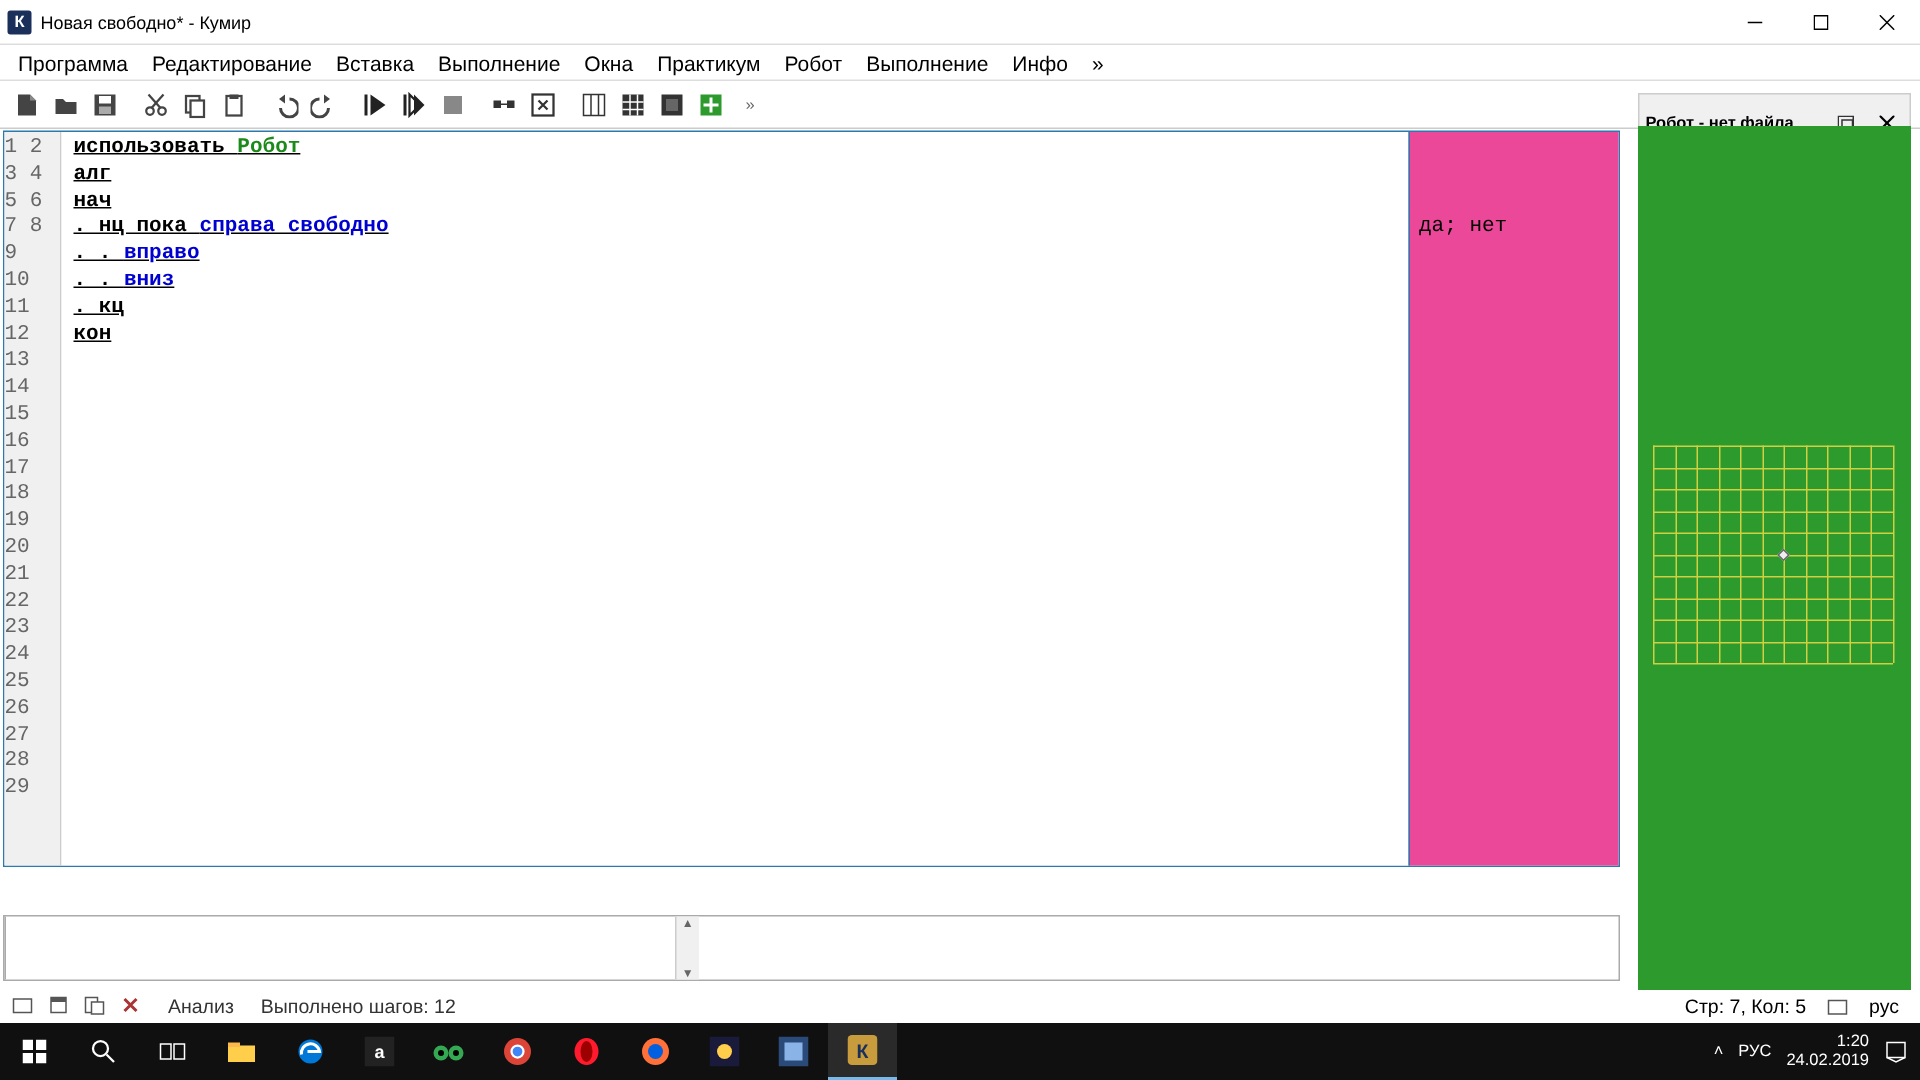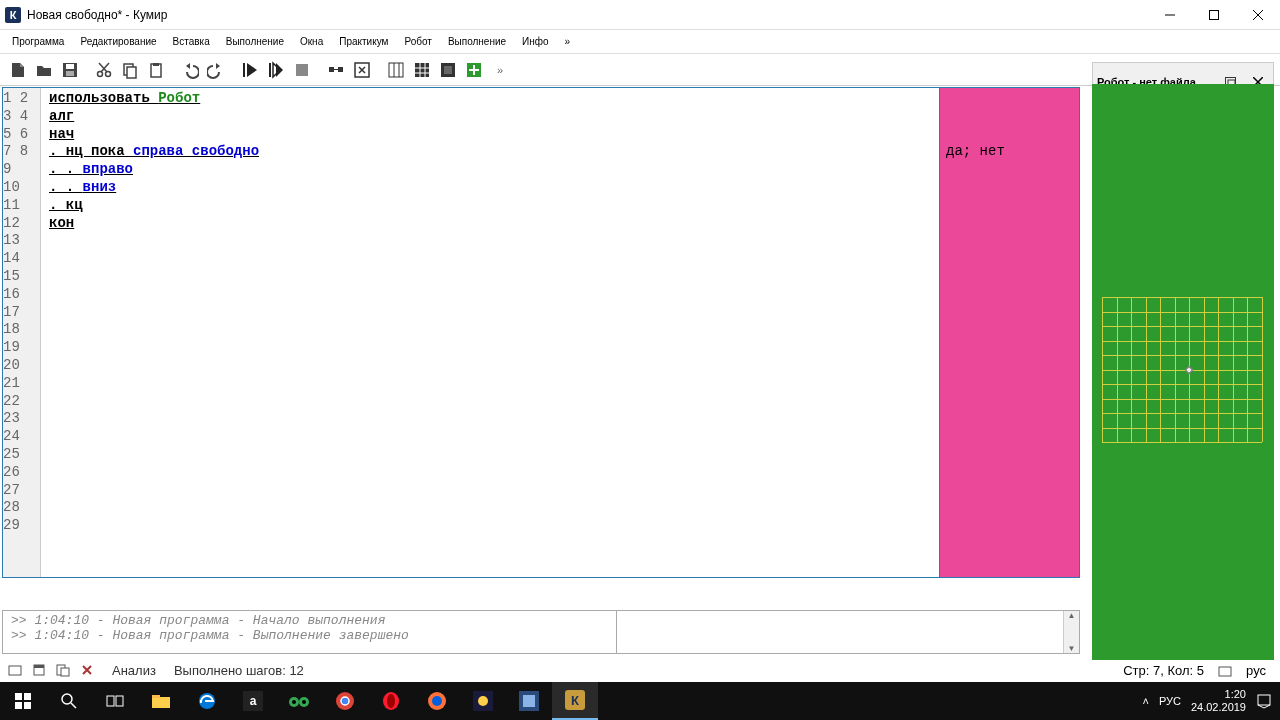--- a/index.html
+++ b/index.html
@@ -6,21 +6,21 @@
 body { font-family: "Segoe UI", Tahoma, sans-serif; font-size: 13px; width: 1280px; height: 720px; overflow: hidden; background: #fff; position: relative; }
 
 
 .title-bar { height: 30px; background: #fff; border-bottom: 1px solid #ddd; display: flex; align-items: center; padding-left: 5px; }
 .title-bar .app-icon { width: 16px; height: 16px; background: #1a2f5a; color: #fff; font-weight: bold; font-size: 11px; display: flex; align-items: center; justify-content: center; margin-right: 6px; border-radius: 2px; }
 .title-bar .title-text { flex: 1; font-size: 12px; color: #000; }
 .win-btns { display: flex; height: 100%; }
 .win-btn { width: 44px; display: flex; align-items: center; justify-content: center; cursor: pointer; }
 
 
-.menu-bar { height: 24px; display: flex; align-items: center; padding: 0 4px; border-bottom: 1px solid #ddd; font-size: 10px; }
+.menu-bar { height: 24px; display: flex; align-items: center; padding: 0 4px; border-bottom: 1px solid #ddd; font-size: 14px; }
 .menu-item { padding: 2px 8px; cursor: pointer; }
 
 
 .toolbar { height: 32px; display: flex; align-items: center; padding: 2px 6px; gap: 2px; border-bottom: 1px solid #ccc; }
 .tb-btn { width: 24px; height: 24px; display: flex; align-items: center; justify-content: center; cursor: pointer; border-radius: 2px; }
 .tb-sep { width: 6px; }
 
 
 .main-area { position: absolute; top: 87px; left: 2px; right: 200px; bottom: 38px; }
 .editor-wrap { position: absolute; top: 0; left: 0; right: 0; bottom: 104px; display: flex; border: 1px solid #2a7ab0; }
@@ -250,24 +250,20 @@
 29
 </div>
     <div class="code"><div><span>использовать </span><span class="kw-actor">Робот</span></div><div><span>алг</span></div><div><span>нач</span></div><div><span>. нц пока </span><span class="kw-cmd">справа свободно</span></div><div><span>. . </span><span class="kw-cmd">вправо</span></div><div><span>. . </span><span class="kw-cmd">вниз</span></div><div><span>. кц</span></div><div><span>кон</span></div></div>
     <div class="side-pane">
 
 
 да; нет</div>
   </div>
 
   <div class="console-wrap">
-    <div class="console">
-        <div>&gt;&gt;  1:04:10 - Новая программа - Начало выполнения</div>
-        <div>&gt;&gt;  1:04:10 - Новая программа - Выполнение завершено</div>
-      </div>
     <div class="console-divider"></div>
     <div class="console-scroll">
         <span>▲</span>
         <span>▼</span>
       </div>
   </div>
 
   <div class="status-bar">
     <div class="status-icons">
       <span>

